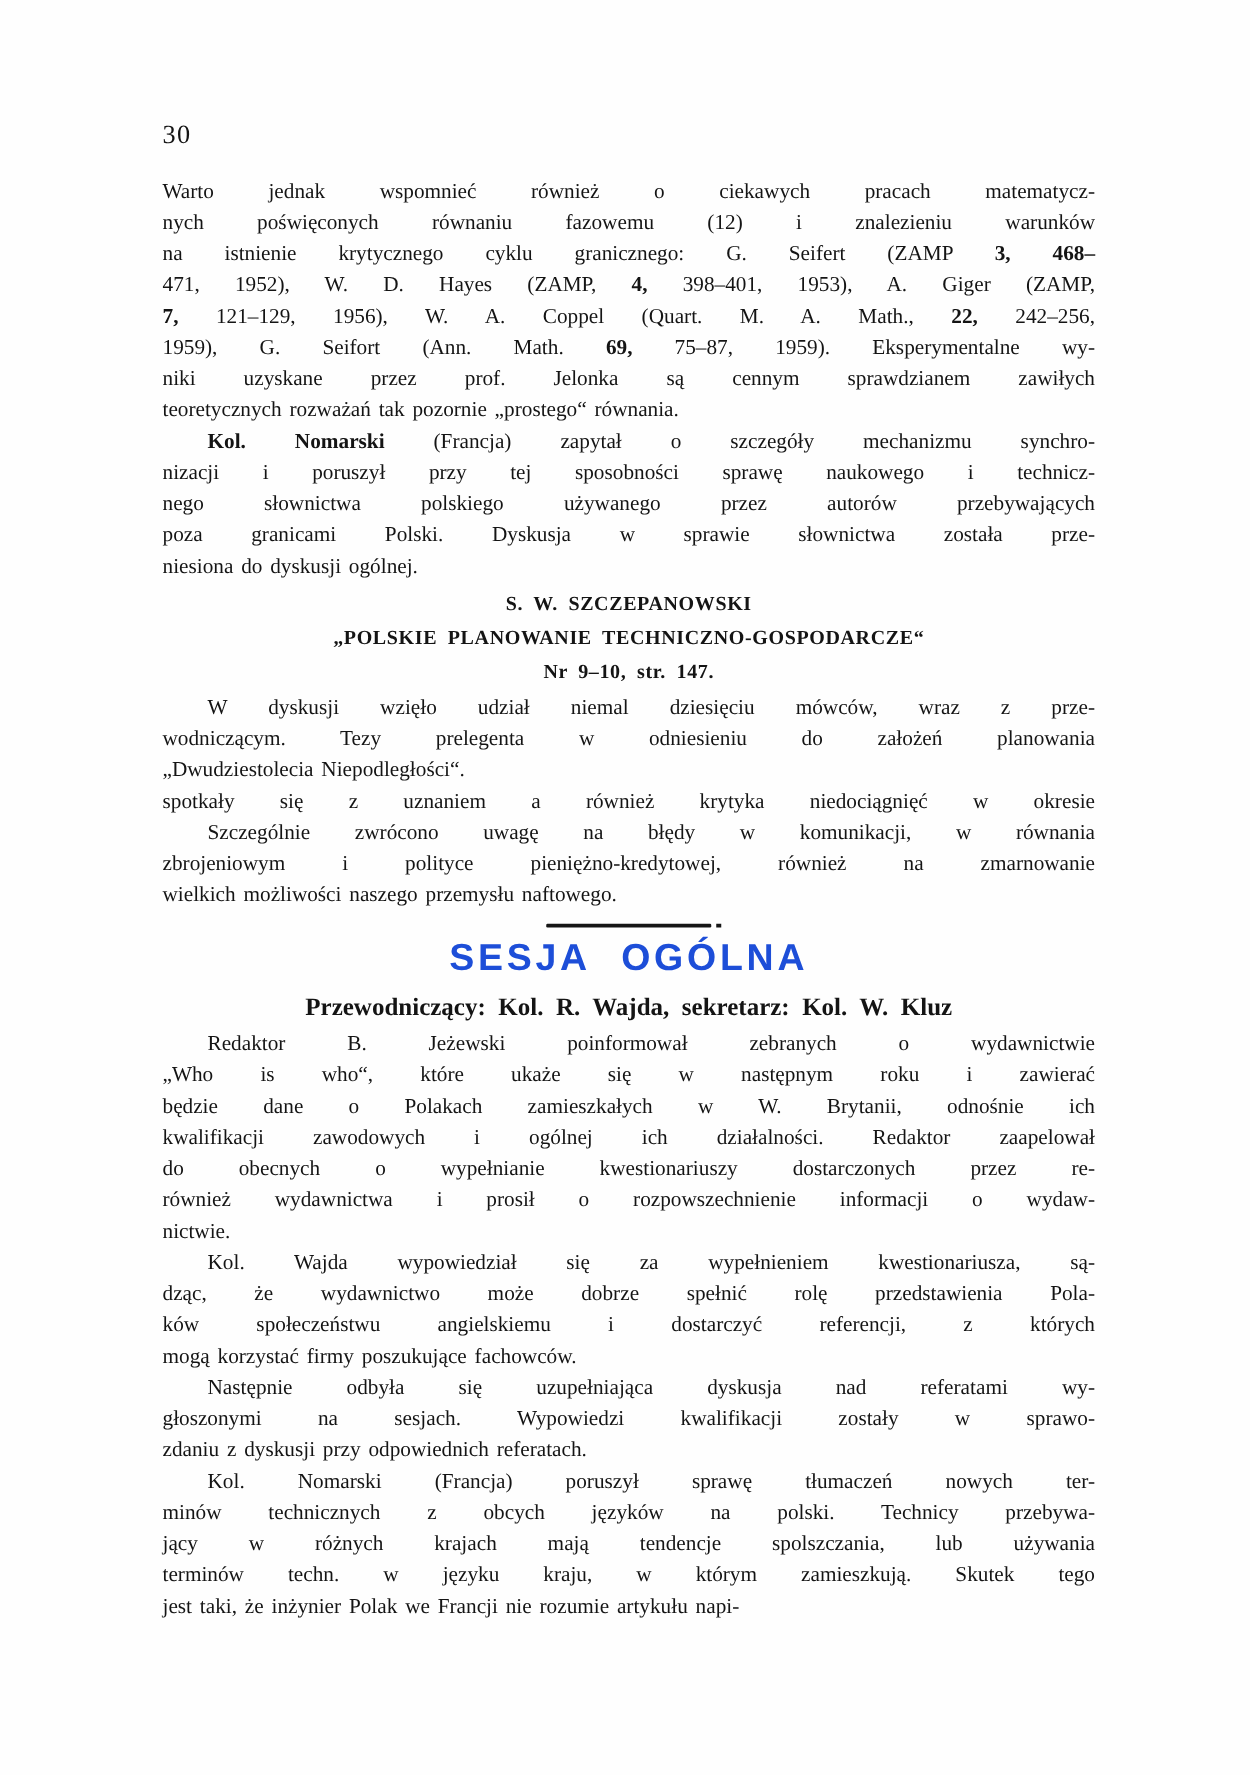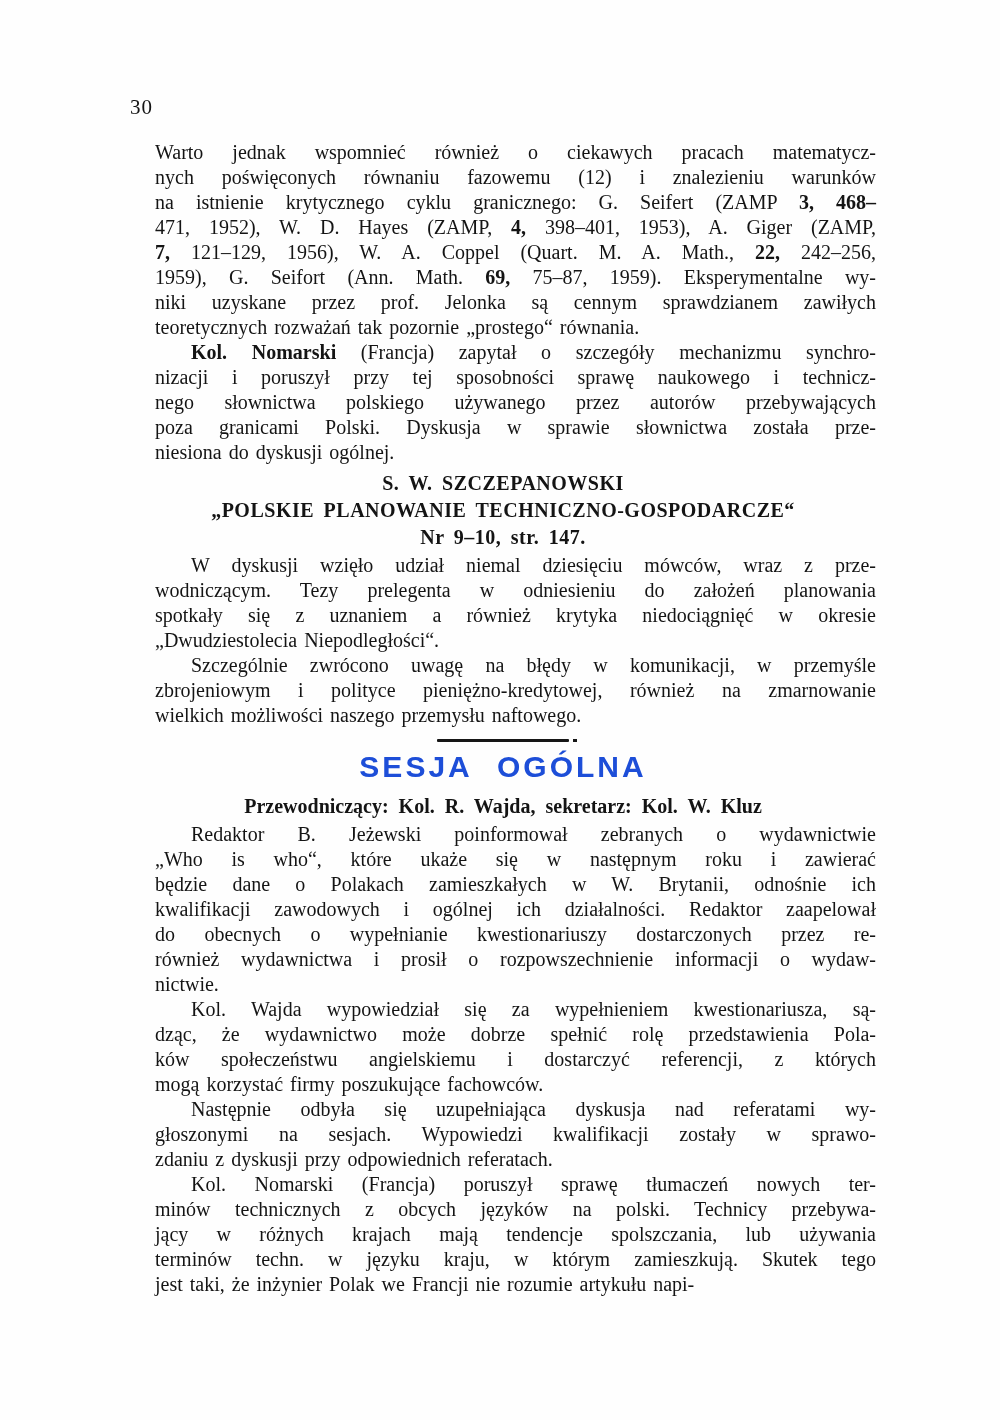--- a/index.html
+++ b/index.html
@@ -26,36 +26,35 @@
     letter-spacing: 1px;
   }
   .text-column {
     position: absolute;
     left: 130px;
     top: 140px;
     width: 746px;
   }
   .para { margin: 0; }
   .line {
-    font-size: 20px;
+    font-size: 17px;
     line-height: 25px;
     word-spacing: 2px;
     text-align: justify;
     text-align-last: justify;
     white-space: normal;
-    margin-left: 25px;
   }
   .line.last {
     text-align: right;
     text-align-last: left;
   }
   .line.indent { padding-left: 36px; }
   .heading-block { margin: 5px 0 2px 0; }
   .heading-line {
-    font-size: 20px;
+    font-size: 16px;
     line-height: 27px;
     font-weight: 700;
     text-align: center;
     word-spacing: 4px;
     letter-spacing: 0.5px;
   }
   .divider {
     position: relative;
     width: 132px;
     height: 3px;
@@ -117,25 +116,25 @@
         <div class="line last">niesiona do dyskusji ogólnej.</div>
       </div>
       <div class="heading-block">
         <div class="heading-line">S. W. SZCZEPANOWSKI</div>
         <div class="heading-line">„POLSKIE PLANOWANIE TECHNICZNO-GOSPODARCZE“</div>
         <div class="heading-line">Nr 9–10, str. 147.</div>
       </div>
       <div class="para">
         <div class="line indent">W dyskusji wzięło udział niemal dziesięciu mówców, wraz z prze-</div>
         <div class="line">wodniczącym. Tezy prelegenta w odniesieniu do założeń planowania</div>
+        <div class="line last">„Dwudziestolecia Niepodległości“.</div>
         <div class="line">spotkały się z uznaniem a również krytyka niedociągnięć w okresie</div>
-        <div class="line last">„Dwudziestolecia Niepodległości“.</div>
       </div>
       <div class="para">
-        <div class="line indent">Szczególnie zwrócono uwagę na błędy w komunikacji, w przemyśle</div>
+        <div class="line indent">Szczególnie zwrócono uwagę na błędy w komunikacji, w równania</div>
         <div class="line">zbrojeniowym i polityce pieniężno-kredytowej, również na zmarnowanie</div>
         <div class="line last">wielkich możliwości naszego przemysłu naftowego.</div>
       </div>
       <div class="divider"></div>
       <div class="big-heading">SESJA OGÓLNA</div>
       <div class="subheading">Przewodniczący: Kol. R. Wajda, sekretarz: Kol. W. Kluz</div>
       <div class="para">
         <div class="line indent">Redaktor B. Jeżewski poinformował zebranych o wydawnictwie</div>
         <div class="line">„Who is who“, które ukaże się w następnym roku i zawierać</div>
         <div class="line">będzie dane o Polakach zamieszkałych w W. Brytanii, odnośnie ich</div>

